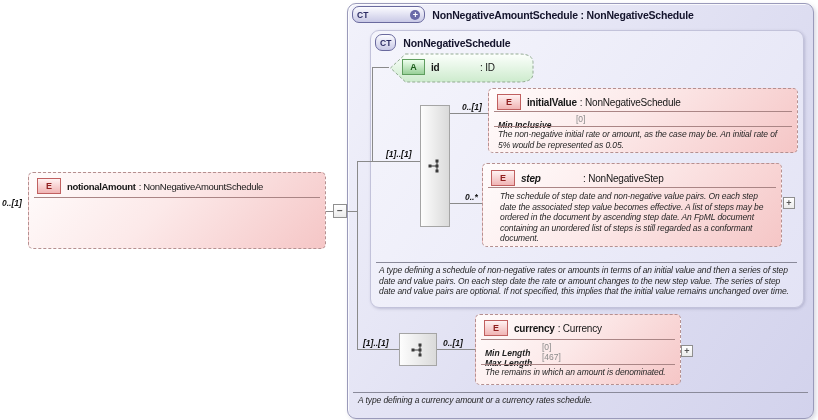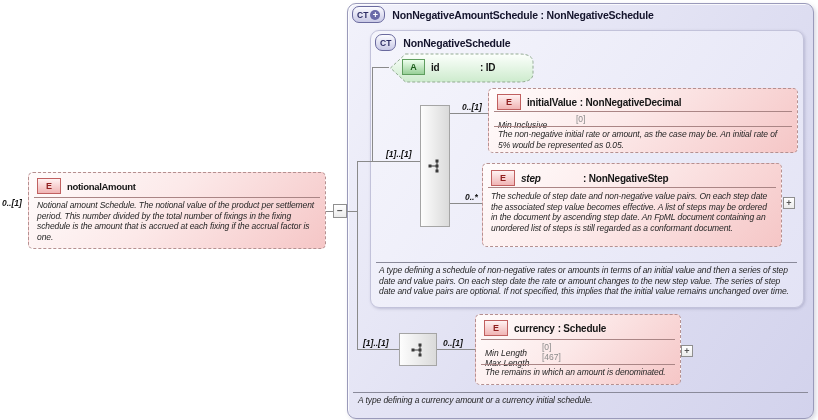--- a/index.html
+++ b/index.html
@@ -14,43 +14,43 @@
   .outerbox { position:absolute; border:1px solid #9a9aba; border-radius:9px;
     background:linear-gradient(125deg,#f2f2fb 0%,#dfdff2 55%,#d2d2ec 100%);
     box-shadow:2px 2px 4px rgba(110,110,150,.28), inset 1px 1px 0 rgba(255,255,255,.75); }
   .innerbox { position:absolute; border:1px solid #c2c2da; border-radius:9px;
     background:linear-gradient(125deg,#f5f5fc 0%,#e3e3f5 100%);
     box-shadow:1px 1px 3px rgba(100,100,140,.3); }
   .cthdr { position:absolute; display:flex; align-items:center; white-space:nowrap; }
   .ct-badge { display:inline-flex; align-items:center; justify-content:center; height:15px;
     padding:0 4px; border:1px solid #6a6a9e; border-radius:7px;
     background:linear-gradient(180deg,#fbfbff,#c9c9e6); color:#2c2c64;
-    font-size:8.5px; font-weight:bold; }
+    font-size:8.5px; font-weight:bold;gap:40px; }
   .plusdot { display:inline-block; width:10px; height:10px; border-radius:50%;
     background:#6a6aa8; color:#fff; font-size:9px; line-height:10px; text-align:center;
     margin-left:2px; font-weight:bold; }
   .ctitle { font-weight:bold; font-size:10.5px; color:#14142c; letter-spacing:-.2px; margin-left:7px; }
 
   
   .card { position:absolute; box-sizing:border-box; border:1px dashed #b59090; border-radius:5px;
     background:linear-gradient(135deg,#fffcfc 0%,#fce9e9 45%,#f5c6c6 100%); }
   .card-hdr { position:absolute; left:8px; top:5px; display:flex; align-items:center; white-space:nowrap; }
   .badge-e { display:inline-flex; align-items:center; justify-content:center; width:22px; height:14px;
     border:1px solid #c06060; background:linear-gradient(180deg,#fff2f2,#f0b4b4);
     color:#8f1f1f; font-size:9px; font-weight:bold; flex:none; }
   .badge-a { display:inline-flex; align-items:center; justify-content:center; width:21px; height:14px;
     border:1px solid #5f9e5f; background:linear-gradient(180deg,#eeffee,#98d098);
     color:#1c5c1c; font-size:9px; font-weight:bold; flex:none; }
   .hname { font-weight:bold; font-size:10px; color:#161616; margin-left:6px; letter-spacing:-.2px; }
-  .htype { font-weight:bold; font-size:10px; color:#161616; margin-left:3px; letter-spacing:-.2px; }
+  .htype { font-weight:normal; font-size:10px; color:#161616; margin-left:3px; letter-spacing:-.2px; }
   .hname.w46 { min-width:46px; } .hname.w59 { min-width:59px;font-style:italic; }
   .hname.sm, .htype.sm { font-size:9.5px; letter-spacing:-.3px; }
   .sep { position:absolute; height:1px; background:#aa8585; left:5px; right:5px; }
   .sep.gray { background:#8a8a9a; }
-  .facet { position:absolute; white-space:nowrap; }
+  .facet { position:absolute; white-space:nowrap;font-weight:bold; }
   .facet-name { font-style:italic; font-size:8.5px; color:#1d1d1d; }
   .facet-val { position:absolute; font-size:8.5px; color:#8a8a8a; }
   .ann { position:absolute; font-style:italic; font-size:8.5px; line-height:10.6px;
          color:#262626; letter-spacing:-.1px; }
   .cardinality { position:absolute; font-size:8.5px; font-weight:bold; font-style:italic;
          color:#111; white-space:nowrap;text-align:right; }
 
   
   .pillar { position:absolute; box-sizing:border-box; border:1px solid #a5a5a5;
     background:linear-gradient(90deg,#fdfdfd,#dadada); display:flex;
@@ -99,23 +99,23 @@
   <div class="ln h" style="left:357px;top:349px;width:42px"></div>
   <div class="ln h" style="left:437px;top:349px;width:38px"></div>
 
   <div class="pm minus" style="left:333px;top:204px">−</div>
 
   <span class="cardinality" style="left:2px;top:198px">0..[1]</span>
   <div class="card" style="left:28px;top:172px;width:298px;height:77px">
     <div class="card-hdr">
       <span class="badge-e">E</span>
       <span class="hname sm">notionalAmount</span>
+      <span class="htype sm">: NonNegativeAmountSchedule</span>
     </div>
     <div class="sep" style="top:24px"></div>
-    <div class="ann" style="left:8px;right:5px;top:27px">Notional amount Schedule. The notional value of the product per settlement period. This number divided by the total number of fixings in the fixing schedule is the amount that is accrued at each fixing if the accrual factor is one.</div>
   </div>
 
   <div class="attr-wrap" style="left:389px;top:53px;width:146px;height:30px">
     <svg width="146" height="30">
       <defs>
         <linearGradient id="gGreen" x1="0" y1="0" x2="0" y2="1">
           <stop offset="0" stop-color="#fcfffc"></stop>
             <stop offset="1" stop-color="#cdebcd"></stop>
         </linearGradient>
       </defs>
@@ -138,40 +138,40 @@
       <rect x="8.5" y="6.5" width="3" height="3" fill="#3a3a3a"></rect>
       <rect x="8.5" y="11.5" width="3" height="3" fill="#3a3a3a"></rect>
     </svg>
   </div>
 
   <span class="cardinality" style="left:462px;top:102px">0..[1]</span>
   <div class="card" style="left:488px;top:88px;width:310px;height:65px">
     <div class="card-hdr">
       <span class="badge-e">E</span>
       <span class="hname">initialValue</span>
-      <span class="htype">: NonNegativeDecimal</span>
+      <span class="htype">: NonNegativeSchedule</span>
     </div>
     <div class="sep" style="top:22px"></div>
     <div class="facet" style="left:9px;top:25px">
       <span class="facet-name">Min Inclusive</span>
     </div>
     <span class="facet-val" style="left:87px;top:25px">[0]</span>
     <div class="sep" style="top:37px"></div>
     <div class="ann" style="left:9px;right:7px;top:40px">The non-negative initial rate or amount, as the case may be. An initial rate of 5% would be represented as 0.05.</div>
   </div>
 
   <span class="cardinality" style="left:465px;top:192px">0..*</span>
   <div class="card" style="left:482px;top:163px;width:300px;height:84px">
     <div class="card-hdr" style="top:6px">
       <span class="badge-e">E</span>
       <span class="hname w59">step</span>
       <span class="htype">: NonNegativeStep</span>
     </div>
     <div class="sep" style="top:23px"></div>
-    <div class="ann" style="left:8px;right:7px;top:27px">The schedule of step date and non-negative value pairs. On each step date the associated step value becomes effective. A list of steps may be ordered in the document by ascending step date. An FpML document containing an unordered list of steps is still regarded as a conformant document.</div>
+    <div class="ann" style="left:17px;right:7px;top:27px">The schedule of step date and non-negative value pairs. On each step date the associated step value becomes effective. A list of steps may be ordered in the document by ascending step date. An FpML document containing an unordered list of steps is still regarded as a conformant document.</div>
   </div>
   <div class="pm plus" style="left:783px;top:197px">+</div>
 
   <div class="sep gray" style="left:376px;top:262px;width:421px;right:auto"></div>
   <div class="ann" style="left:379px;top:265px;width:418px">A type defining a schedule of non-negative rates or amounts in terms of an initial value and then a series of step date and value pairs. On each step date the rate or amount changes to the new step value. The series of step date and value pairs are optional. If not specified, this implies that the initial value remains unchanged over time.</div>
 
   <span class="cardinality" style="left:363px;top:338px">[1]..[1]</span>
   <div class="pillar" style="left:399px;top:333px;width:38px;height:33px">
     <svg width="16" height="16" viewBox="0 0 16 16">
       <line x1="3" y1="8" x2="10" y2="8" stroke="#3a3a3a" stroke-width="1"></line>
@@ -181,32 +181,32 @@
       <rect x="8.5" y="6.5" width="3" height="3" fill="#3a3a3a"></rect>
       <rect x="8.5" y="11.5" width="3" height="3" fill="#3a3a3a"></rect>
     </svg>
   </div>
 
   <span class="cardinality" style="left:443px;top:338px">0..[1]</span>
   <div class="card" style="left:475px;top:314px;width:206px;height:71px">
     <div class="card-hdr">
       <span class="badge-e">E</span>
       <span class="hname">currency</span>
-      <span class="htype">: Schedule</span>
+      <span class="htype">: Currency</span>
     </div>
     <div class="sep" style="top:24px"></div>
     <div class="facet" style="left:9px;top:27px">
       <span class="facet-name">Min Length</span>
     </div>
     <span class="facet-val" style="left:66px;top:27px">[0]</span>
     <div class="facet" style="left:9px;top:37px">
       <span class="facet-name">Max Length</span>
     </div>
     <span class="facet-val" style="left:66px;top:37px">[467]</span>
     <div class="sep" style="top:49px"></div>
     <div class="ann" style="left:9px;right:5px;top:52px">The remains in which an amount is denominated.</div>
   </div>
   <div class="pm plus" style="left:681px;top:345px">+</div>
 
   <div class="sep gray" style="left:353px;top:392px;width:455px;right:auto"></div>
-  <div class="ann" style="left:358px;top:395px;width:450px">A type defining a currency amount or a currency initial schedule.</div>
+  <div class="ann" style="left:358px;top:395px;width:450px">A type defining a currency amount or a currency rates schedule.</div>
 
 </div>
 
 </body></html>

